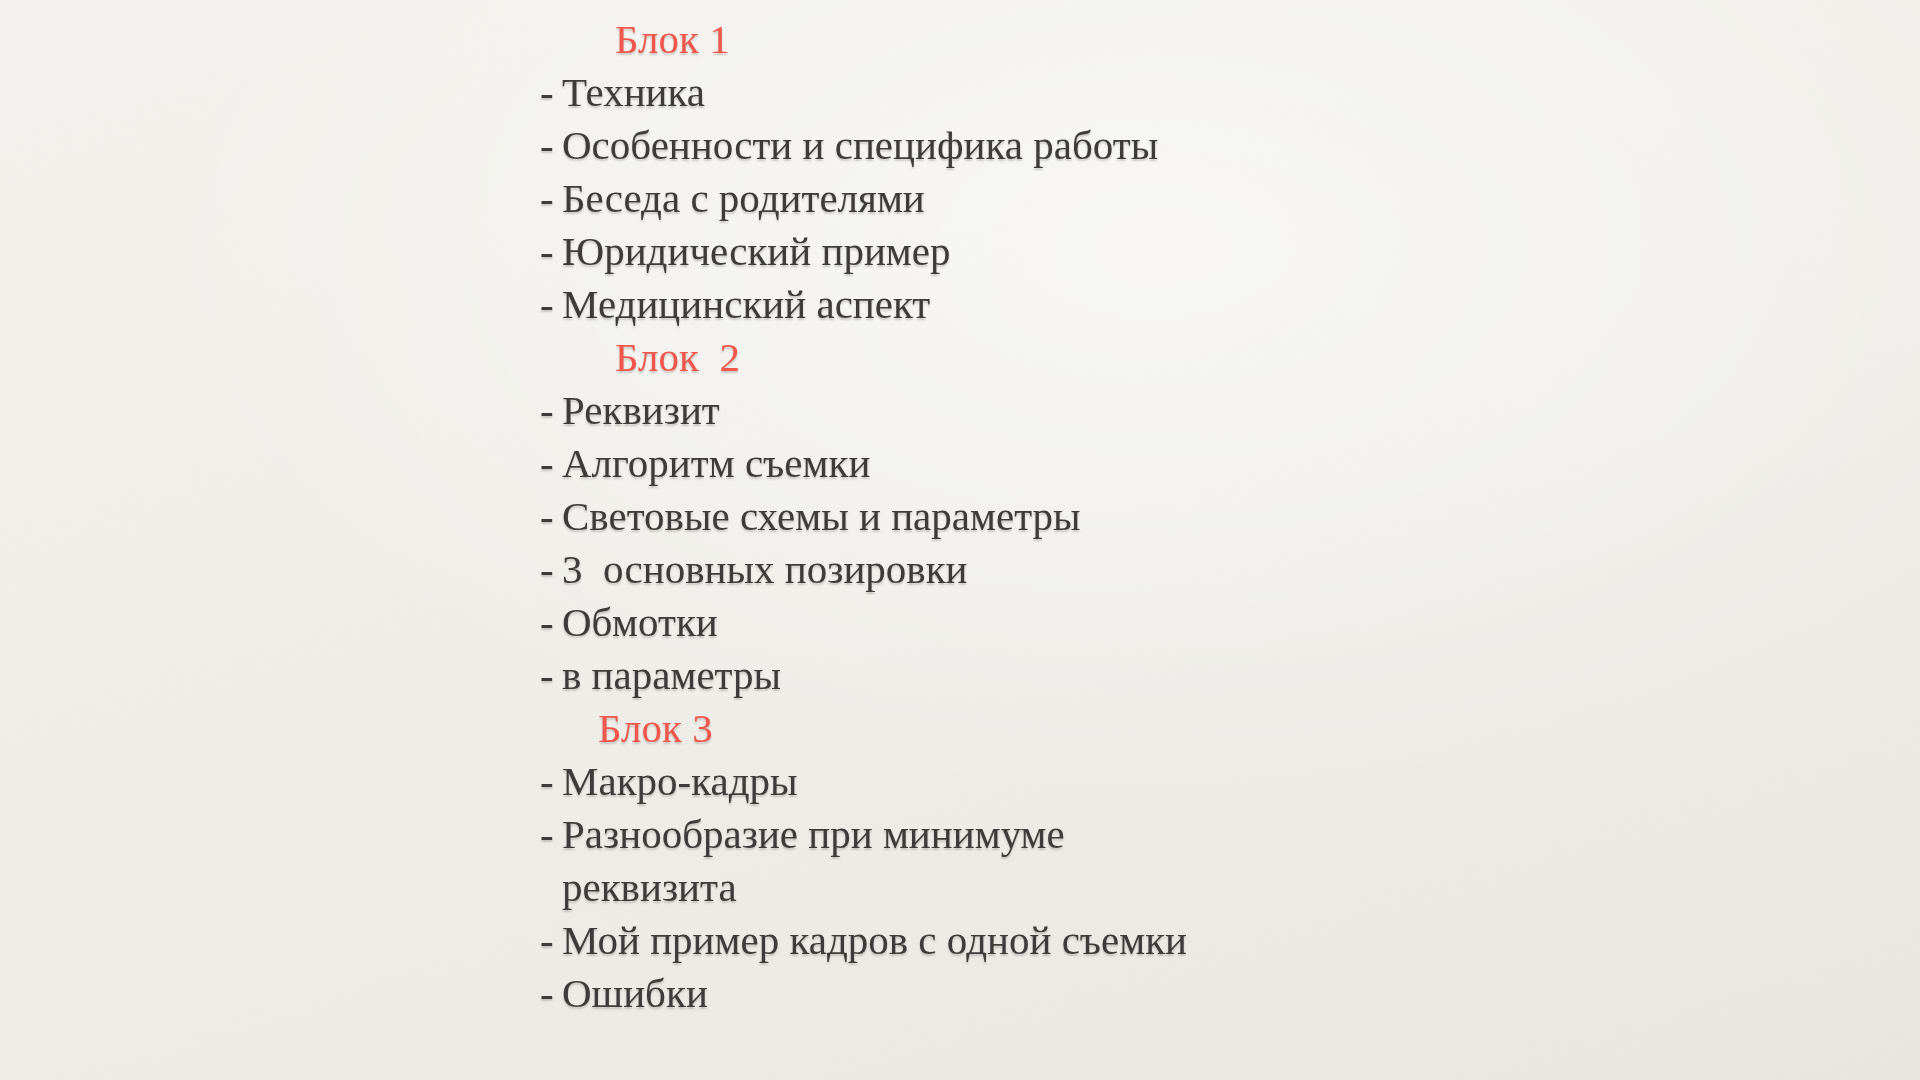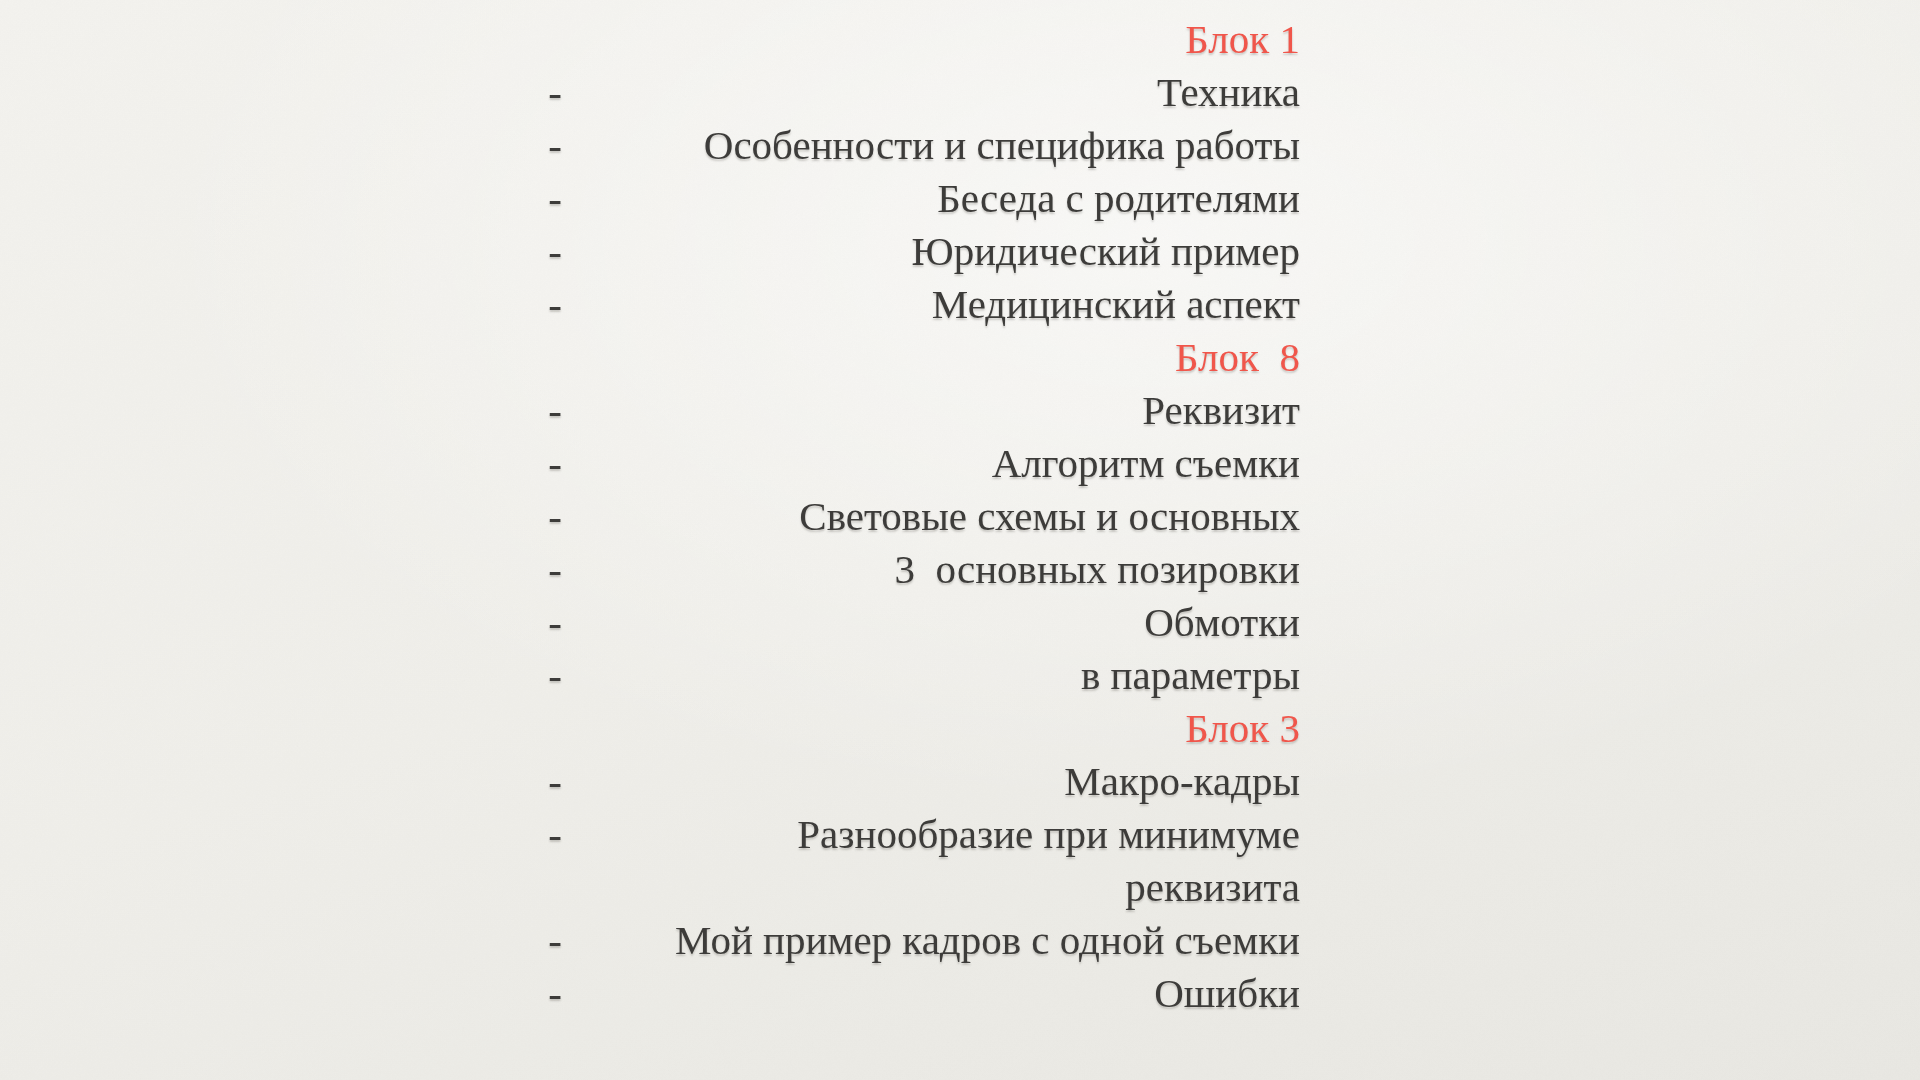--- a/index.html
+++ b/index.html
@@ -13,21 +13,20 @@
 
   .slide {
     position: relative;
     width: 1920px;
     height: 1080px;
     background:
       radial-gradient(ellipse 1400px 800px at 60% 22%, rgba(255,255,255,0.55), rgba(255,255,255,0) 72%),
       linear-gradient(163deg, #f3f2ee 0%, #efeee9 52%, #e8e7e2 100%);
     font-family: "Liberation Serif", "DejaVu Serif", serif;
     overflow: hidden;
-    text-align: right;
   }
 
   .paper-texture {
     position: absolute;
     inset: 0;
     width: 100%;
     height: 100%;
     opacity: 0.55;
     pointer-events: none;
   }
@@ -109,37 +108,37 @@
         <span class="txt">
           <div class="line">Юридический пример</div>
         </span>
       </div>
       <div class="item">
         <span class="dash">-</span>
         <span class="txt">
           <div class="line">Медицинский аспект</div>
         </span>
       </div>
-      <div class="heading heading-1">Блок  8</div>
+      <div class="heading heading-1">Блок  2</div>
       <div class="item">
         <span class="dash">-</span>
         <span class="txt">
           <div class="line">Реквизит</div>
         </span>
       </div>
       <div class="item">
         <span class="dash">-</span>
         <span class="txt">
           <div class="line">Алгоритм съемки</div>
         </span>
       </div>
       <div class="item">
         <span class="dash">-</span>
         <span class="txt">
-          <div class="line">Световые схемы и основных</div>
+          <div class="line">Световые схемы и параметры</div>
         </span>
       </div>
       <div class="item">
         <span class="dash">-</span>
         <span class="txt">
           <div class="line">3  основных позировки</div>
         </span>
       </div>
       <div class="item">
         <span class="dash">-</span>

